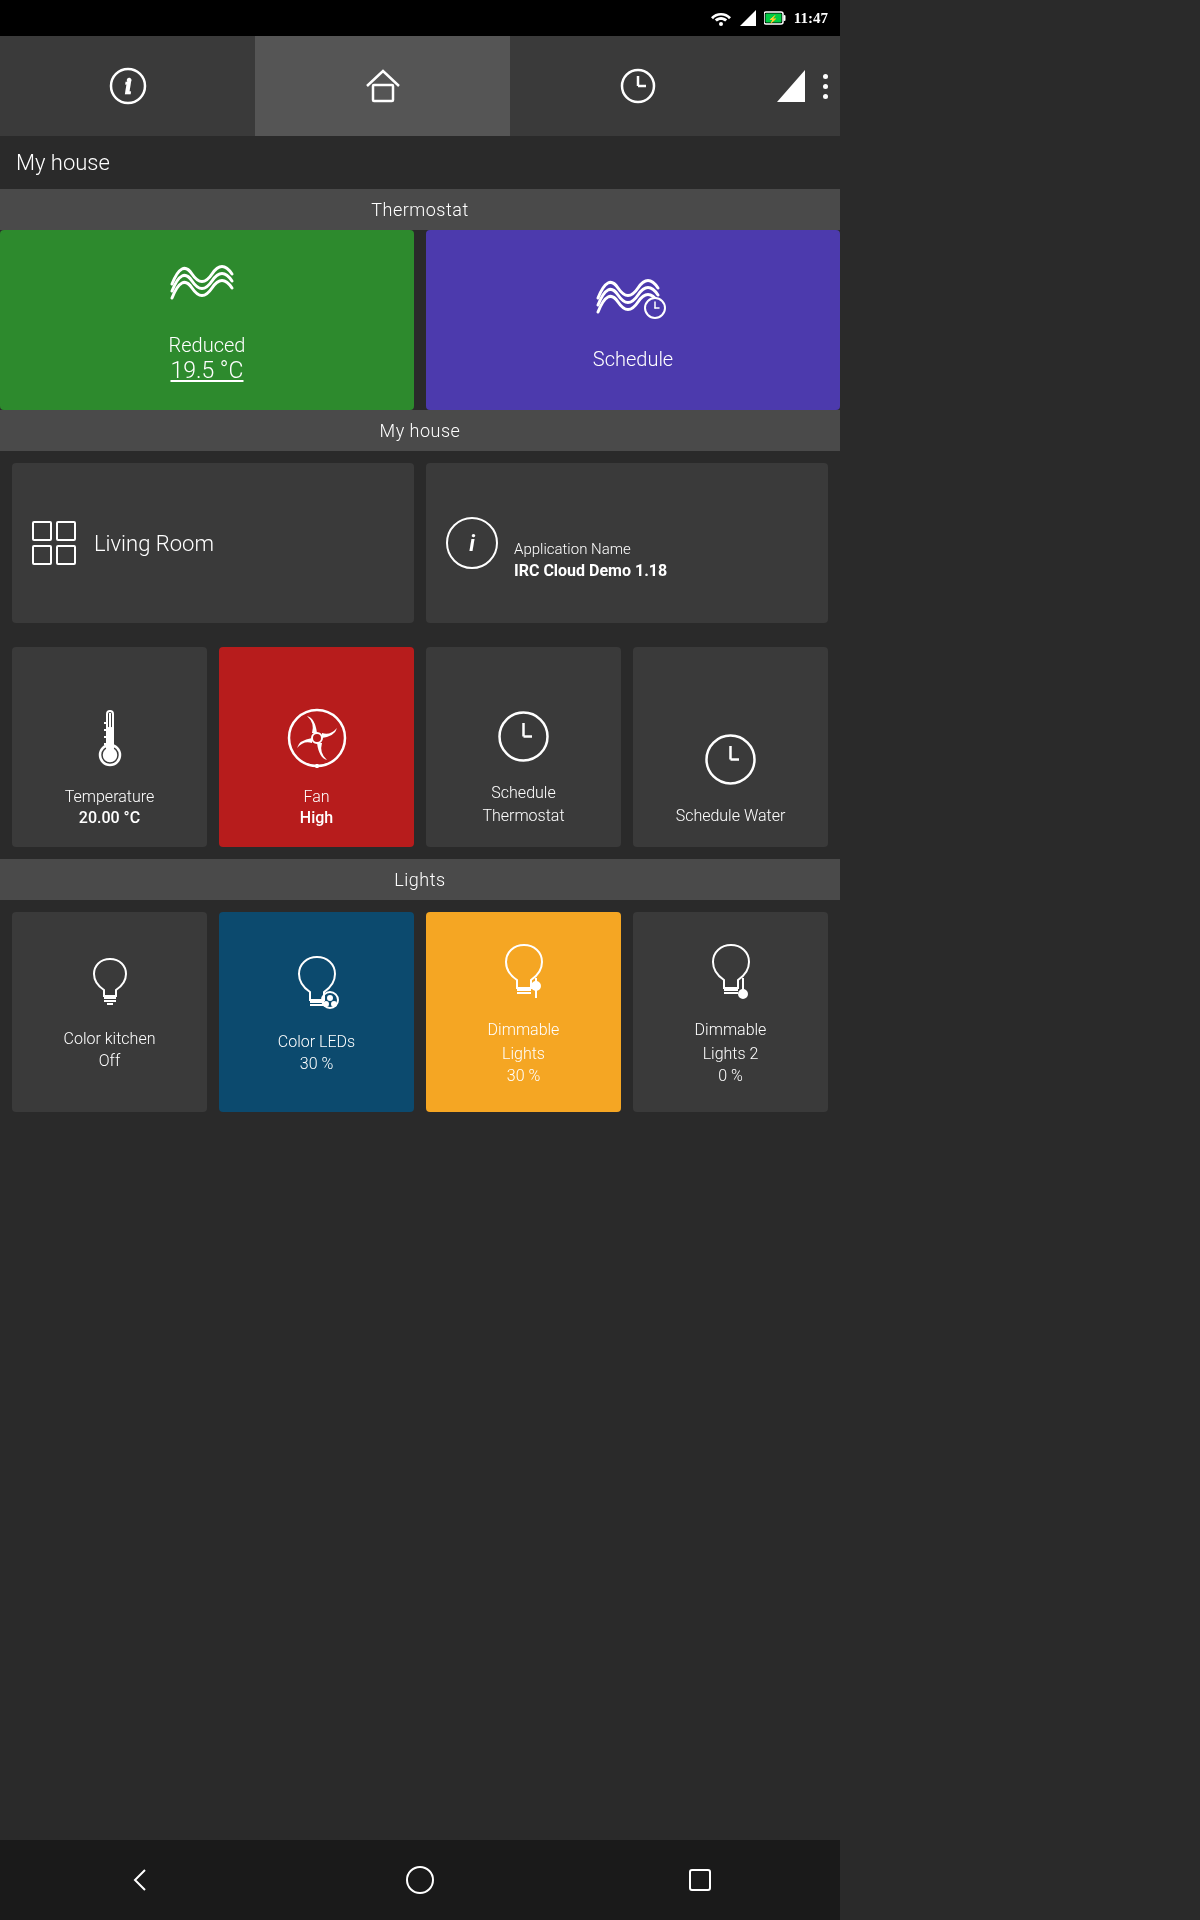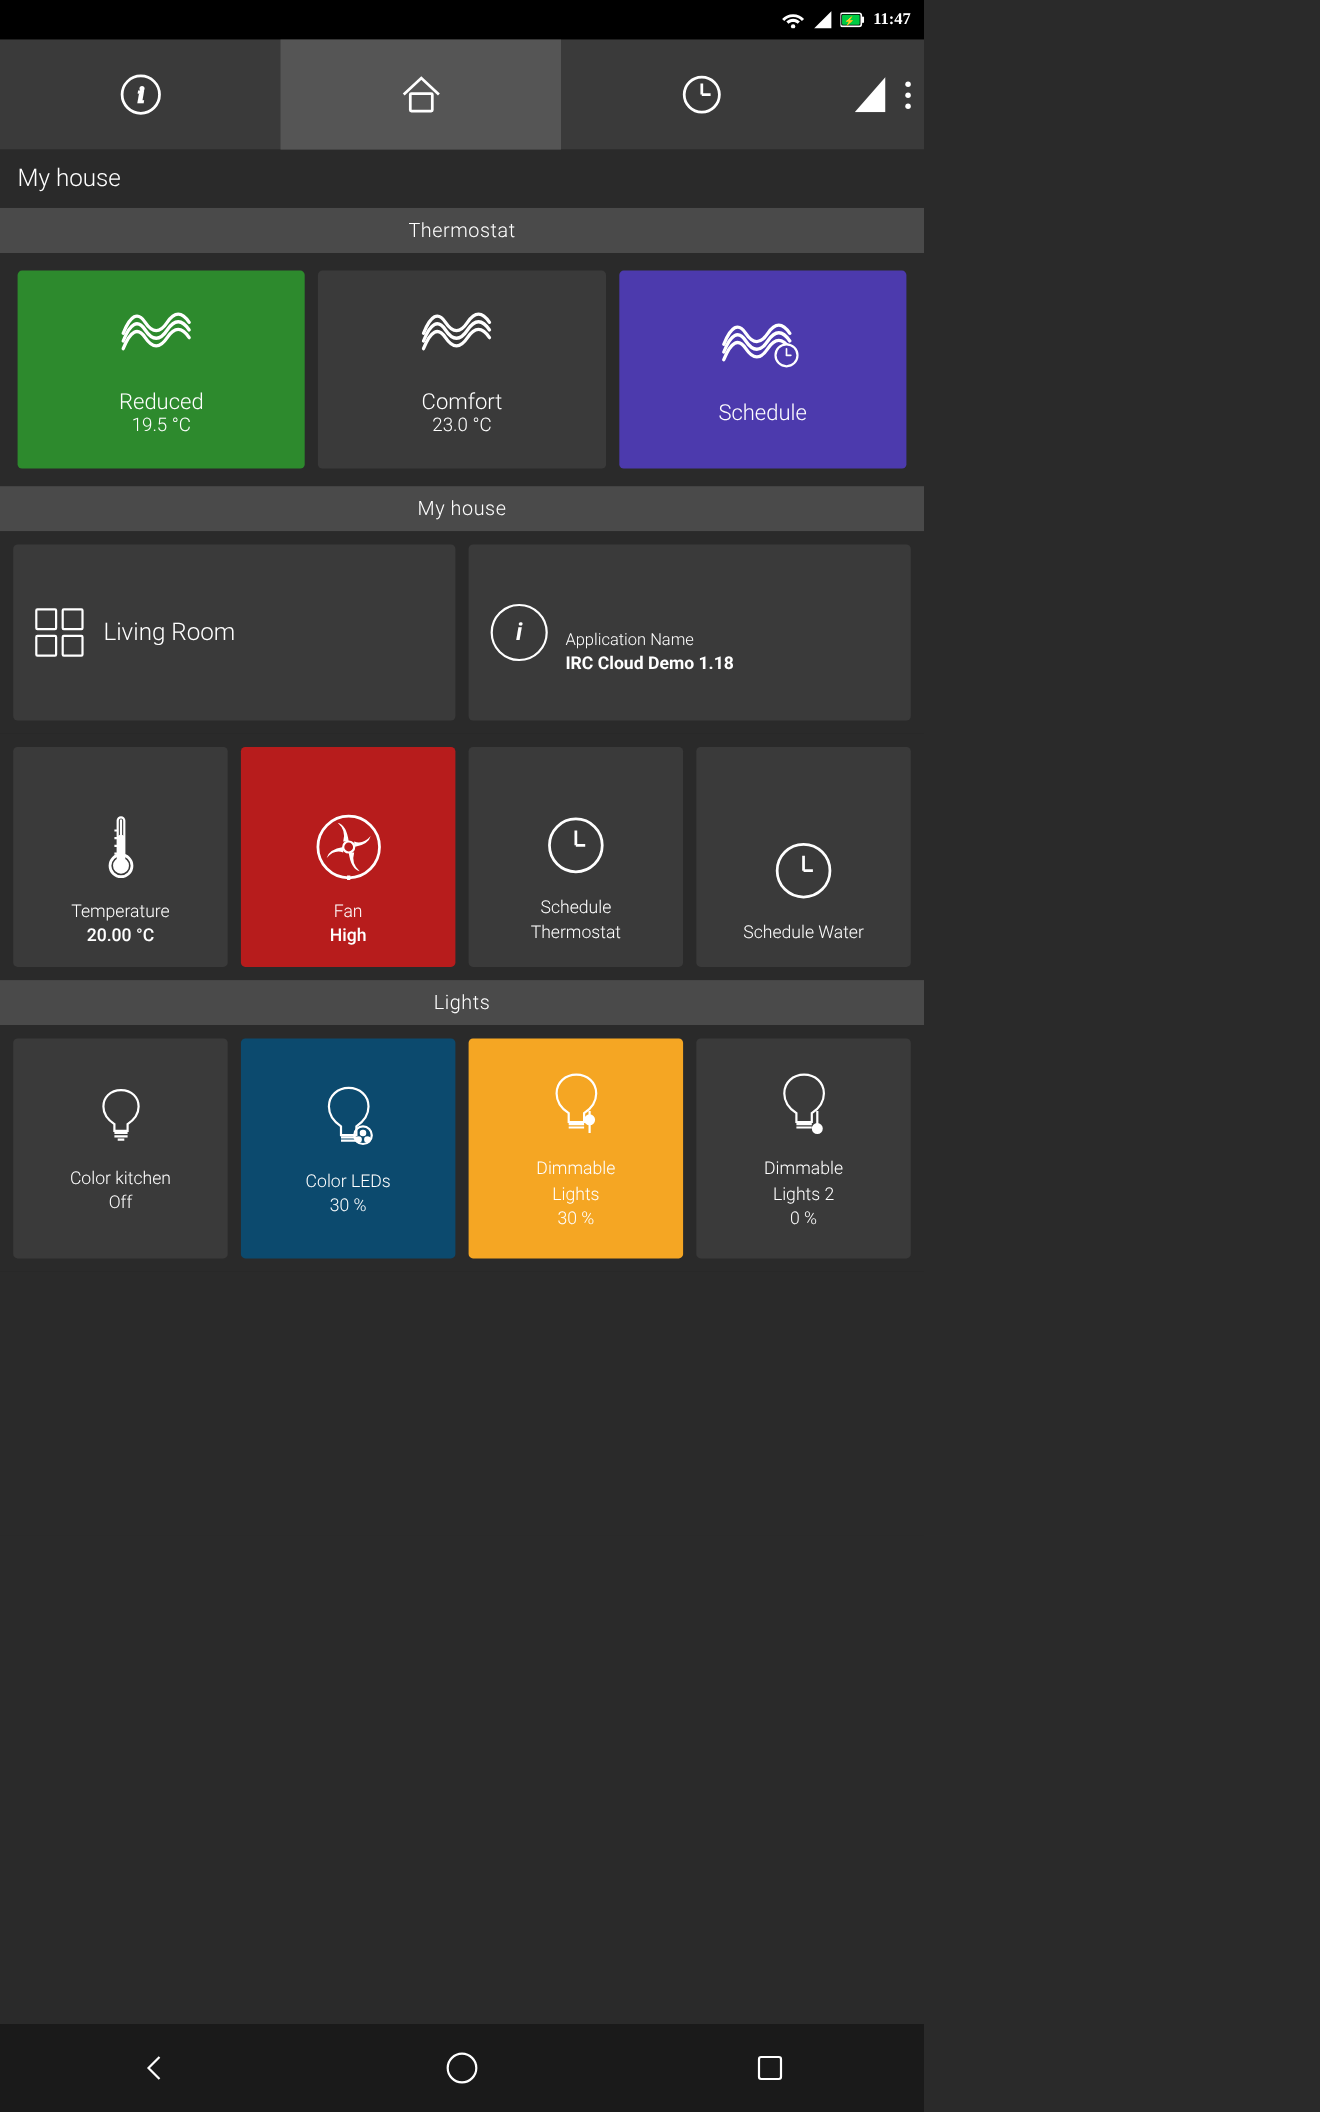--- a/index.html
+++ b/index.html
@@ -68,21 +68,21 @@
       padding: 10px;
       font-size: 18px;
       font-weight: 300;
       letter-spacing: 0.5px;
     }
 
     
     .thermostat-grid {
       display: flex;
       background: #2a2a2a;
-      padding: 16px;
+      padding: 0;
       gap: 12px;
     }
     .thermo-card {
       flex: 1;
       background: #3a3a3a;
       border-radius: 4px;
       display: flex;
       flex-direction: column;
       align-items: center;
       justify-content: center;
@@ -91,21 +91,21 @@
       cursor: pointer;
     }
     .thermo-card.green { background: #2d8a2d; }
     .thermo-card.purple { background: #4c3aad; }
     .thermo-icon {
       font-size: 40px;
       margin-bottom: 16px;
       line-height: 1;
     }
     .thermo-label { font-size: 20px; font-weight: 300; }
-    .thermo-temp { font-size: 17px; font-weight: 300; }
+    .thermo-temp { font-size: 23px; font-weight: 300; text-decoration: underline; }
 
     
     .my-house-grid {
       padding: 12px;
       display: grid;
       grid-template-columns: 1fr 1fr;
       gap: 12px;
       background: #2a2a2a;
     }
 
@@ -281,31 +281,20 @@
       <svg width="80" height="50" viewBox="0 0 80 50" fill="none" stroke="white" stroke-width="3" stroke-linecap="round">
         <path d="M5,35 Q15,10 25,25 Q35,40 45,25 Q55,10 65,25"></path>
         <path d="M5,42 Q15,17 25,32 Q35,47 45,32 Q55,17 65,32"></path>
         <path d="M5,28 Q15,3 25,18 Q35,33 45,18 Q55,3 65,18"></path>
       </svg>
     </div>
     <div class="thermo-label">Reduced</div>
     <div class="thermo-temp">19.5 °C</div>
   </div>
 
-  <div class="thermo-card">
-    <div class="thermo-icon" style="font-size:42px;margin-bottom:20px;">
-      <svg width="80" height="50" viewBox="0 0 80 50" fill="none" stroke="white" stroke-width="3" stroke-linecap="round">
-        <path d="M5,35 Q15,10 25,25 Q35,40 45,25 Q55,10 65,25"></path>
-        <path d="M5,42 Q15,17 25,32 Q35,47 45,32 Q55,17 65,32"></path>
-        <path d="M5,28 Q15,3 25,18 Q35,33 45,18 Q55,3 65,18"></path>
-      </svg>
-    </div>
-    <div class="thermo-label">Comfort</div>
-    <div class="thermo-temp">23.0 °C</div>
-  </div>
 
   <div class="thermo-card purple">
     <div class="thermo-icon" style="font-size:42px;margin-bottom:20px;">
       <svg width="80" height="50" viewBox="0 0 80 50" fill="none" stroke="white" stroke-width="3" stroke-linecap="round">
         <path d="M5,35 Q15,10 25,25 Q35,40 45,25 Q55,10 65,25"></path>
         <path d="M5,42 Q15,17 25,32 Q35,47 45,32 Q55,17 65,32"></path>
         <path d="M5,28 Q15,3 25,18 Q35,33 45,18 Q55,3 65,18"></path>
         <circle cx="62" cy="38" r="10" fill="#4c3aad" stroke="white" stroke-width="2"></circle>
         <line x1="62" y1="38" x2="62" y2="32" stroke="white" stroke-width="1.5"></line>
         <line x1="62" y1="38" x2="66" y2="38" stroke="white" stroke-width="1.5"></line>

